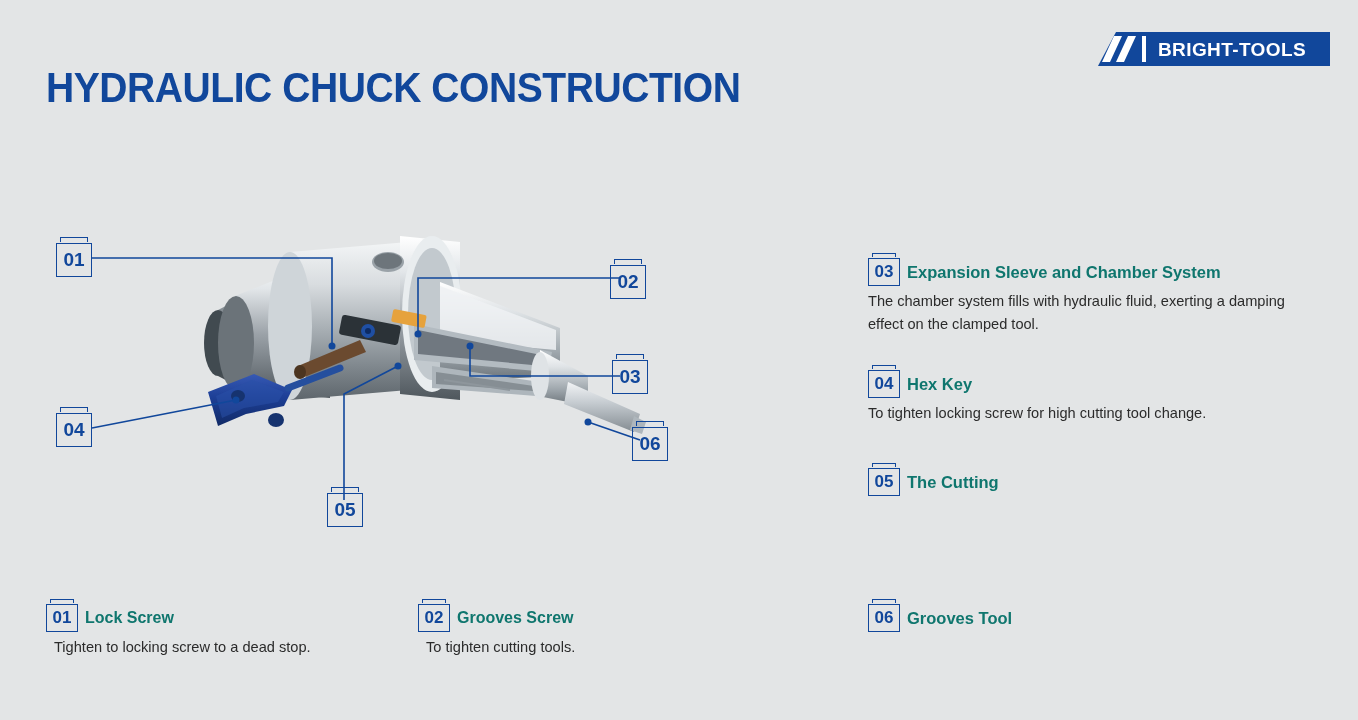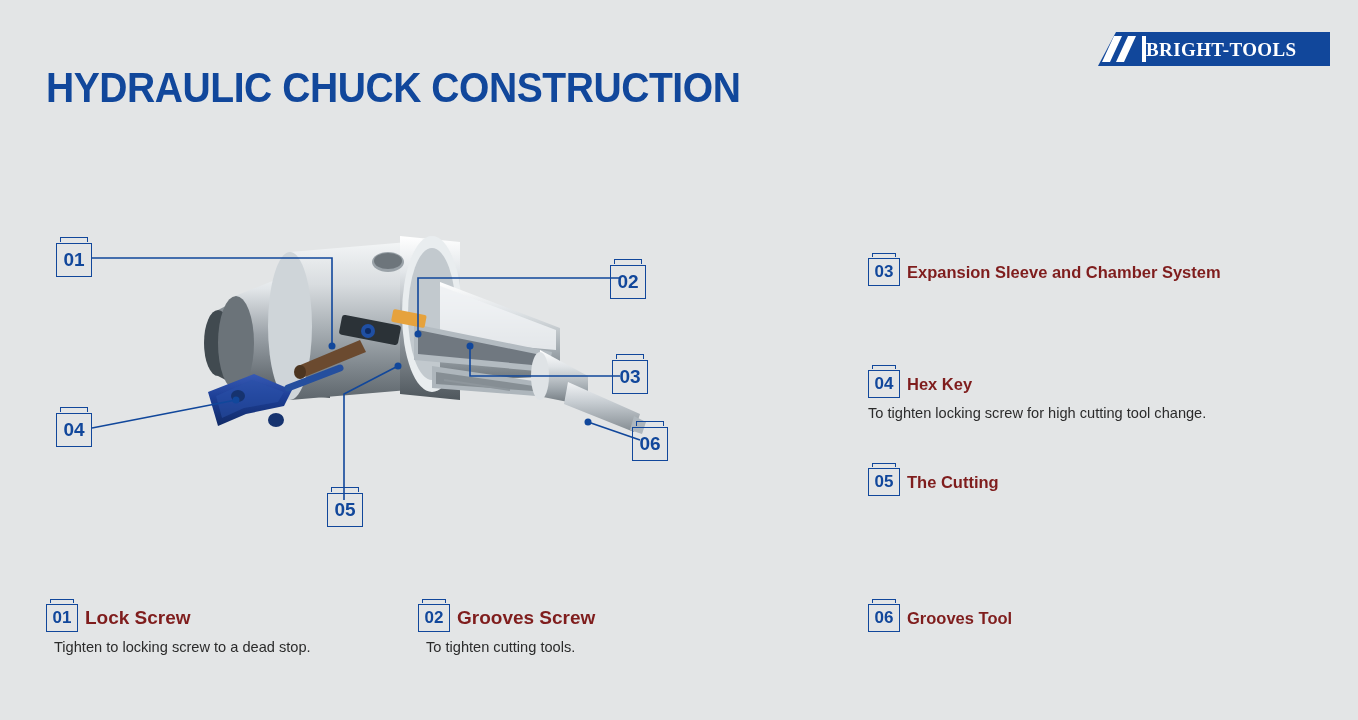--- a/index.html
+++ b/index.html
@@ -27,27 +27,27 @@
     left: 1098px;
     width: 232px;
     height: 34px;
   }
   .logo-shape {
     position: absolute;
     inset: 0;
   }
   .logo-text {
     position: absolute;
-    left: 48px;
+    left: 60px;
     top: 7px;
     color: #ffffff;
     font-size: 19px;
     font-weight: bold;
     letter-spacing: 0.4px;
-    font-family: Liberation Serif, serif;
+    font-family: Liberation Sans, sans-serif;
   }
 
   
   .title {
     position: absolute;
     left: 46px;
     top: 64px;
     font-size: 42px;
     font-weight: bold;
     color: #11479b;
@@ -126,33 +126,33 @@
     right: 3px;
     top: -6px;
     height: 4px;
     border: 1.5px solid #11479b;
     border-bottom: none;
     box-sizing: border-box;
   }
   .entry-title {
     font-size: 16.5px;
     font-weight: bold;
-    color: #7f1d1d;
+    color: #0f766e;
     font-family: "Liberation Sans", sans-serif;
     white-space: nowrap;
   }
   .entry-body {
     font-size: 14.6px;
     line-height: 1.55;
     color: #2b2b2b;
     font-family: "Liberation Sans", sans-serif;
   }
 
   
-  .entry.bottom .entry-title { font-size: 19px; }
+  .entry.bottom .entry-title { font-size: 16px; }
   .entry.bottom .entry-body { font-size: 14.6px; margin-left: 8px; }
 
   svg { display: block; }
 </style>
 </head>
 <body>
 
 <div class="page">
 
   <div class="logo">
@@ -287,20 +287,21 @@
   <div class="badge" style="left:612px; top:360px;">03</div>
   <div class="badge" style="left:56px; top:413px;">04</div>
   <div class="badge" style="left:327px; top:493px;">05</div>
   <div class="badge" style="left:632px; top:427px;">06</div>
 
   <div class="entry" style="left:868px; top:258px; width:460px;">
     <div class="entry-head">
       <div class="entry-badge">03</div>
       <div class="entry-title">Expansion Sleeve and Chamber System</div>
     </div>
+    <div class="entry-body" style="width:430px;">The chamber system fills with hydraulic fluid, exerting a damping effect on the clamped tool.</div>
   </div>
 
   <div class="entry" style="left:868px; top:370px; width:460px;">
     <div class="entry-head">
       <div class="entry-badge">04</div>
       <div class="entry-title">Hex Key</div>
     </div>
     <div class="entry-body" style="width:440px;">To tighten locking screw for high cutting tool change.</div>
   </div>
 

